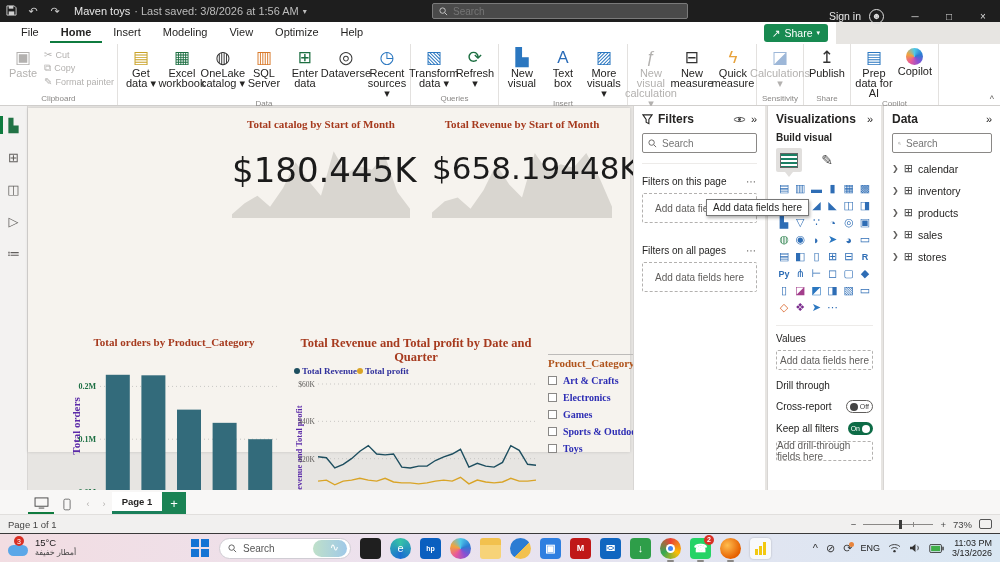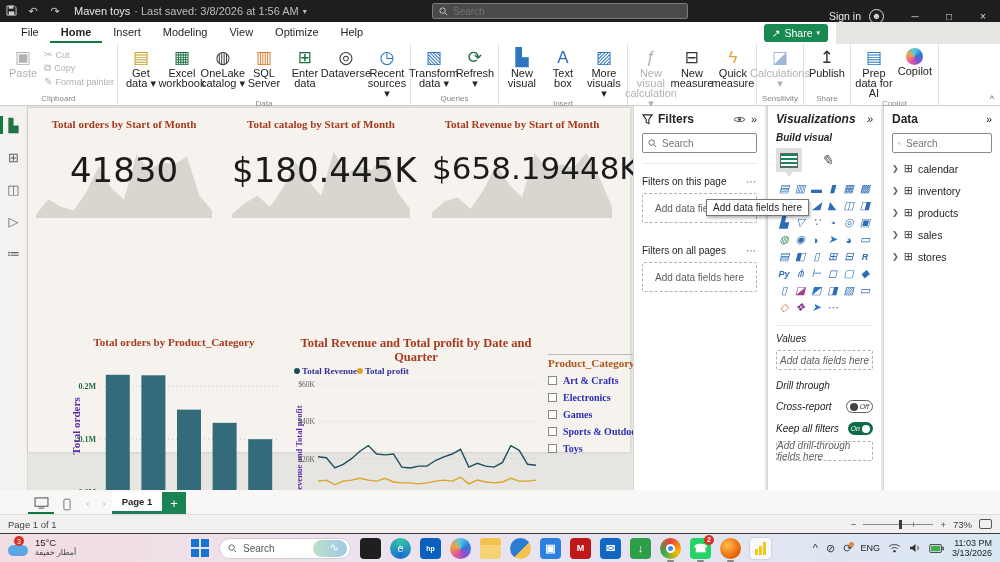--- a/index.html
+++ b/index.html
@@ -87,21 +87,21 @@
   .pane-hdr .grow { flex:1; }
   .pane-collapse { font-size:11px; color:#252423; font-weight:normal; }
   .searchbox { margin-top:7px; height:20px; border:1px solid #8a8886; border-radius:2px; display:flex; align-items:center; padding:0 5px; gap:5px; background:#fff; }
   .searchbox input { border:none; outline:none; font-size:10px; width:80px; color:#444; background:transparent; font-family:"Liberation Sans",sans-serif; }
   .filters-pane { left:633px; width:132px; }
   .sect-row { display:flex; justify-content:space-between; margin-top:12px; font-size:10px; color:#252423; }
   .dots { color:#605e5c; letter-spacing:1px; }
   .addbox { margin-top:6px; border:1px dashed #b3b1af; border-radius:2px; height:30px; display:flex; align-items:center; justify-content:center; font-size:10px; color:#605e5c; }
   .sep-line { border-top:1px solid #edebe9; margin-top:10px; }
 
-  .viz-pane { left:767px; width:114px;font-style:italic; }
+  .viz-pane { left:767px; width:114px; }
   .build-lbl { margin-top:6px; font-size:10px; font-weight:bold; }
   .mode-row { display:flex; gap:14px; margin-top:5px; align-items:flex-start; }
   .mode-build { width:26px; height:24px; background:#e1dfdd; border-radius:2px; display:flex; align-items:center; justify-content:center; position:relative; cursor:pointer; }
   .mode-build .stripes { width:18px; height:15px; border:1px solid #666; background:repeating-linear-gradient(180deg,#1a7f63 0 2px,#fff 2px 4px); }
   .mode-build::after { content:""; position:absolute; left:9px; bottom:-5px; border-left:4px solid transparent; border-right:4px solid transparent; border-top:5px solid #e1dfdd; }
   .mode-format { width:22px; height:24px; display:flex; align-items:center; justify-content:center; font-size:14px; color:#444; cursor:pointer; }
   .viz-grid { margin-top:9px; display:grid; grid-template-columns:repeat(6,1fr); row-gap:2px; }
   .viz-ico { height:15px; display:flex; align-items:center; justify-content:center; font-size:11px; color:#2e6db5; cursor:pointer; }
   .viz-ico.txt { font-size:9px; font-weight:bold; }
   .toggle-row { display:flex; justify-content:space-between; align-items:center; margin-top:9px; font-size:10px; }
@@ -349,27 +349,20 @@
     <div class="lb-item active">▙</div>
     <div class="lb-item">⊞</div>
     <div class="lb-item">◫</div>
     <div class="lb-item">▷</div>
     <div class="lb-item">≔</div>
   </div>
 
 <div class="abs canvas"></div>
 <div class="abs page">
 
-  <div class="kpi" id="kpi0" style="left:8px; top:6px; width:176px;">
-      <svg viewBox="0 0 100 42" preserveAspectRatio="none">
-        <polygon points="0,42 0.0,40.0 7.1,32.0 14.3,36.0 21.4,38.0 28.6,28.0 35.7,14.0 42.9,26.0 50.0,32.0 57.1,8.0 64.3,16.0 71.4,12.0 78.6,13.0 85.7,9.0 92.9,30.0 100.0,38.0 100,42" fill="#d9d6d0"></polygon>
-      </svg>
-      <div class="kpi-title vis-title">Total orders by Start of Month</div>
-      <div class="kpi-value">41830</div>
-    </div>
   <div class="kpi" id="kpi1" style="left:204px; top:6px; width:178px;">
       <svg viewBox="0 0 100 42" preserveAspectRatio="none">
         <polygon points="0,42 0.0,40.0 7.1,34.0 14.3,30.0 21.4,36.0 28.6,26.0 35.7,12.0 42.9,22.0 50.0,30.0 57.1,6.0 64.3,18.0 71.4,14.0 78.6,16.0 85.7,8.0 92.9,28.0 100.0,37.0 100,42" fill="#d9d6d0"></polygon>
       </svg>
       <div class="kpi-title vis-title">Total catalog by Start of Month</div>
       <div class="kpi-value">$180.445K</div>
     </div>
   <div class="kpi" id="kpi2" style="left:404px; top:6px; width:180px;">
       <svg viewBox="0 0 100 42" preserveAspectRatio="none">
         <polygon points="0,42 0.0,39.0 7.1,33.0 14.3,31.0 21.4,37.0 28.6,27.0 35.7,13.0 42.9,24.0 50.0,31.0 57.1,7.0 64.3,17.0 71.4,13.0 78.6,15.0 85.7,7.0 92.9,20.0 100.0,36.0 100,42" fill="#d9d6d0"></polygon>

